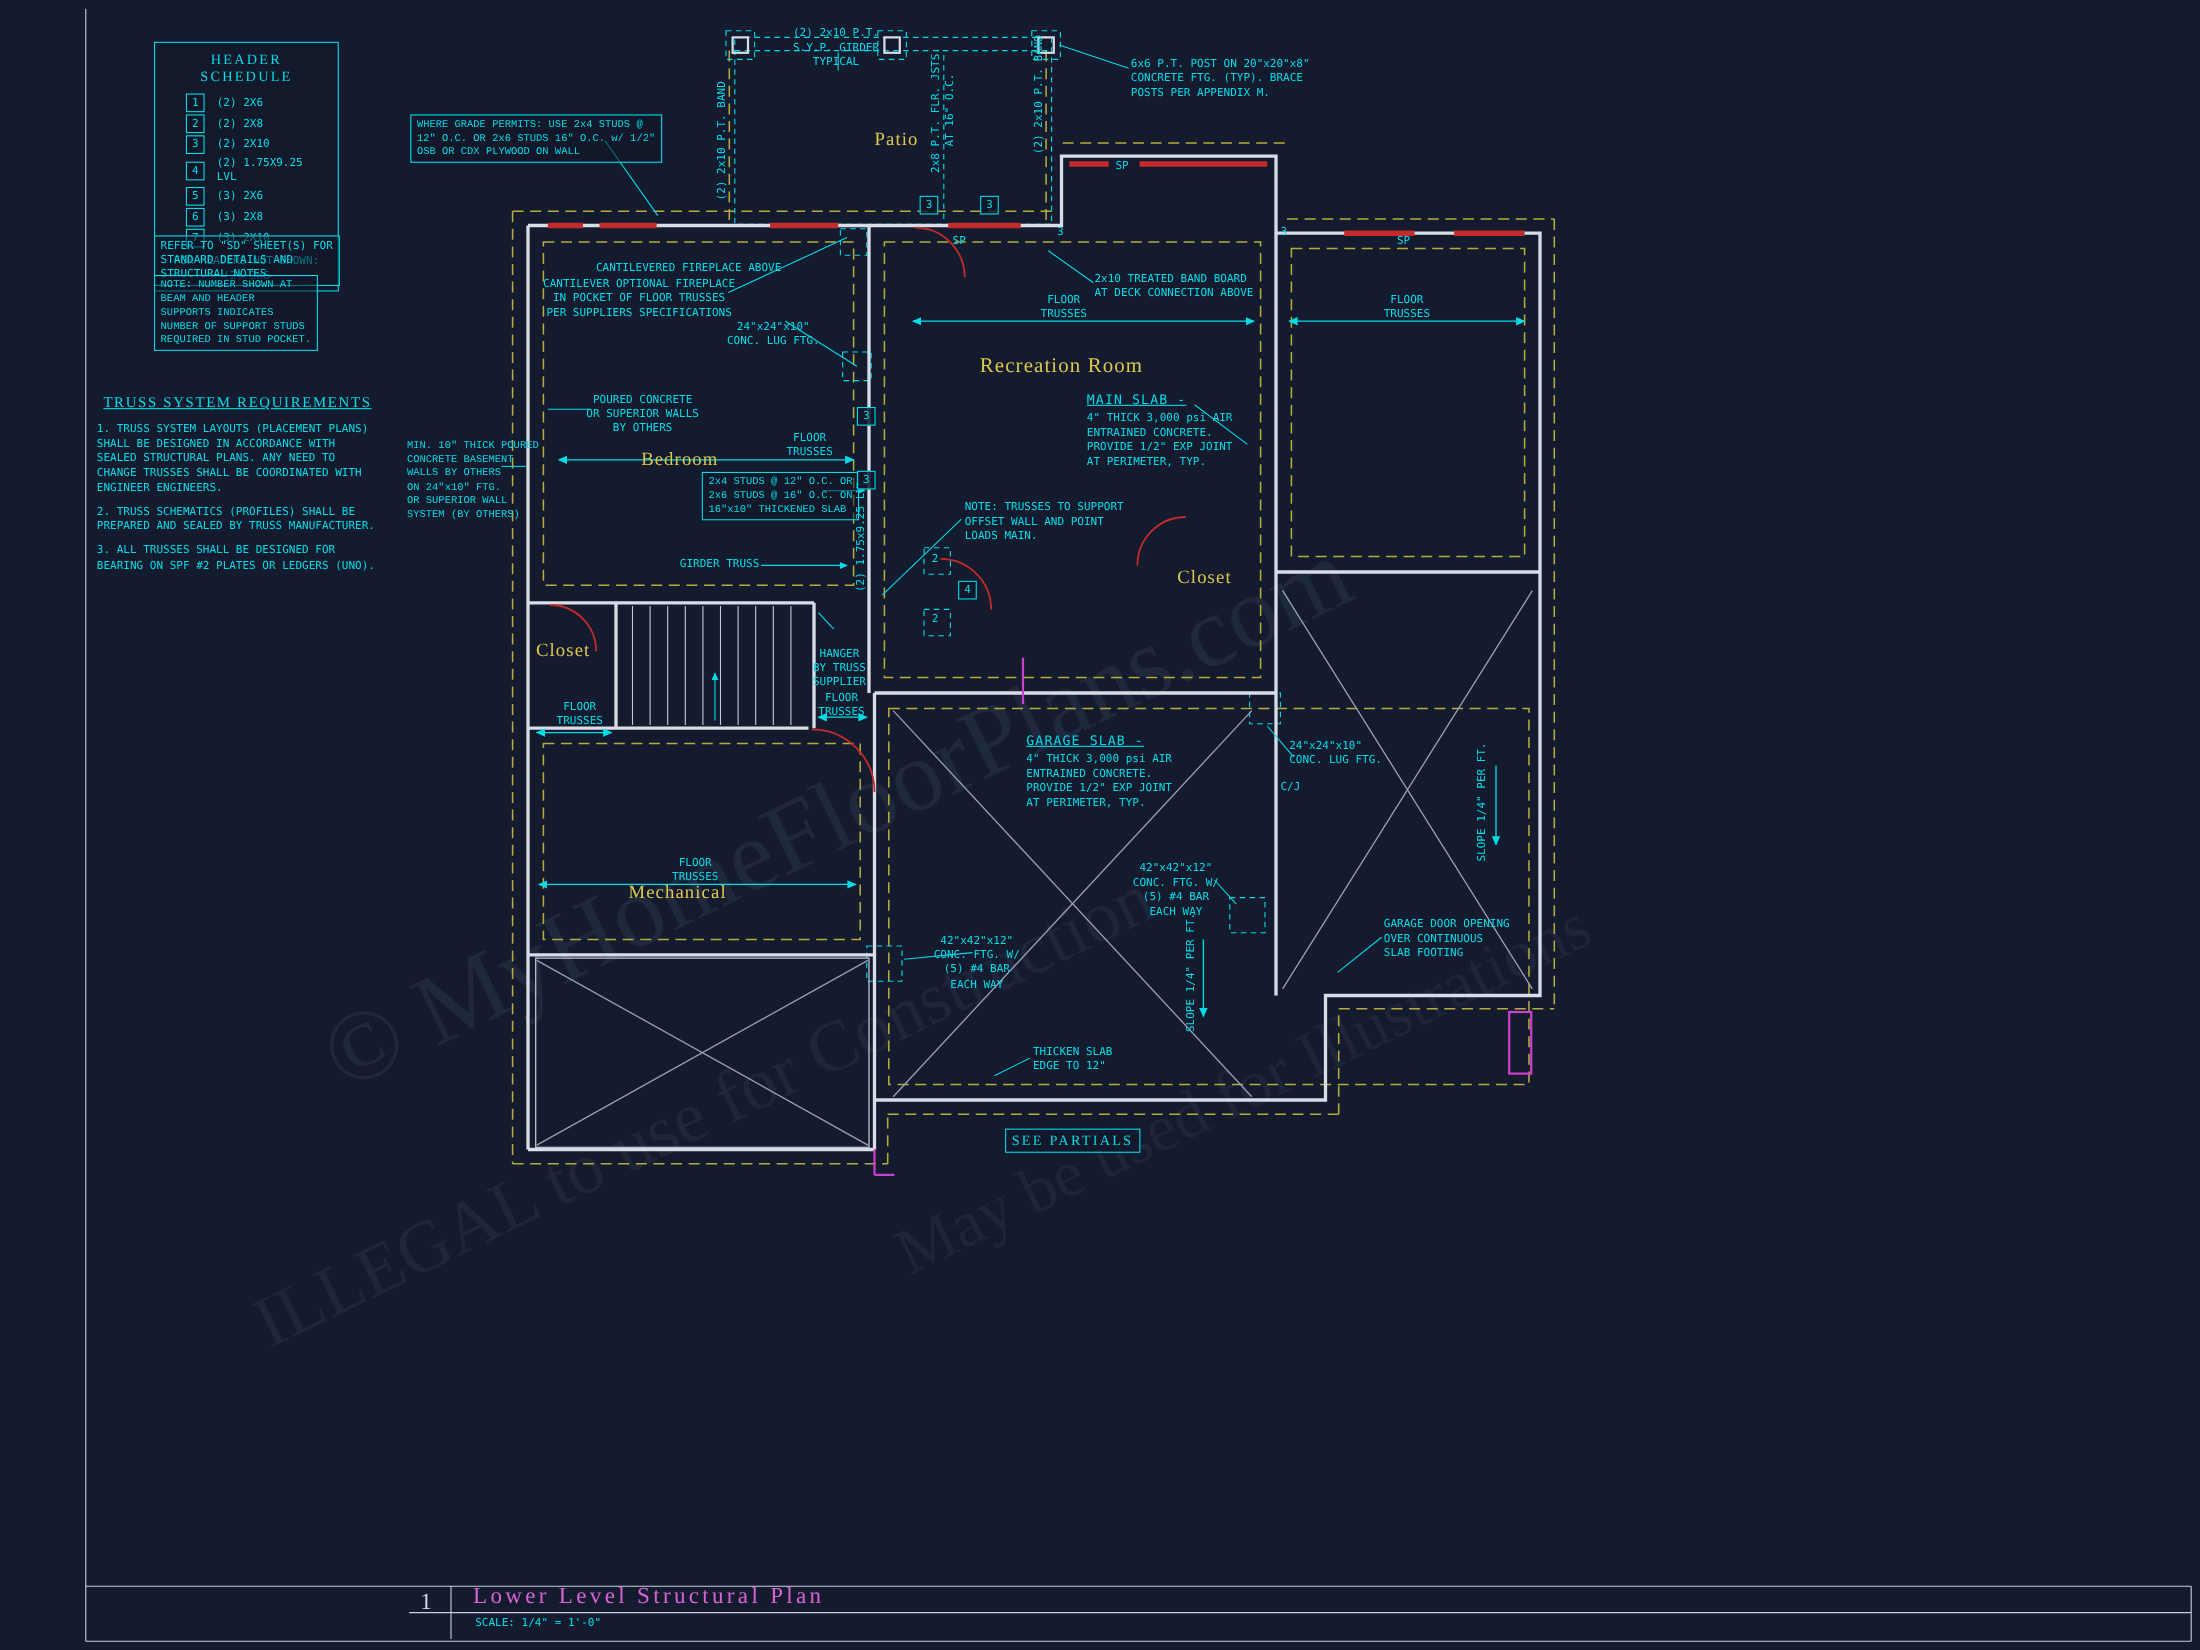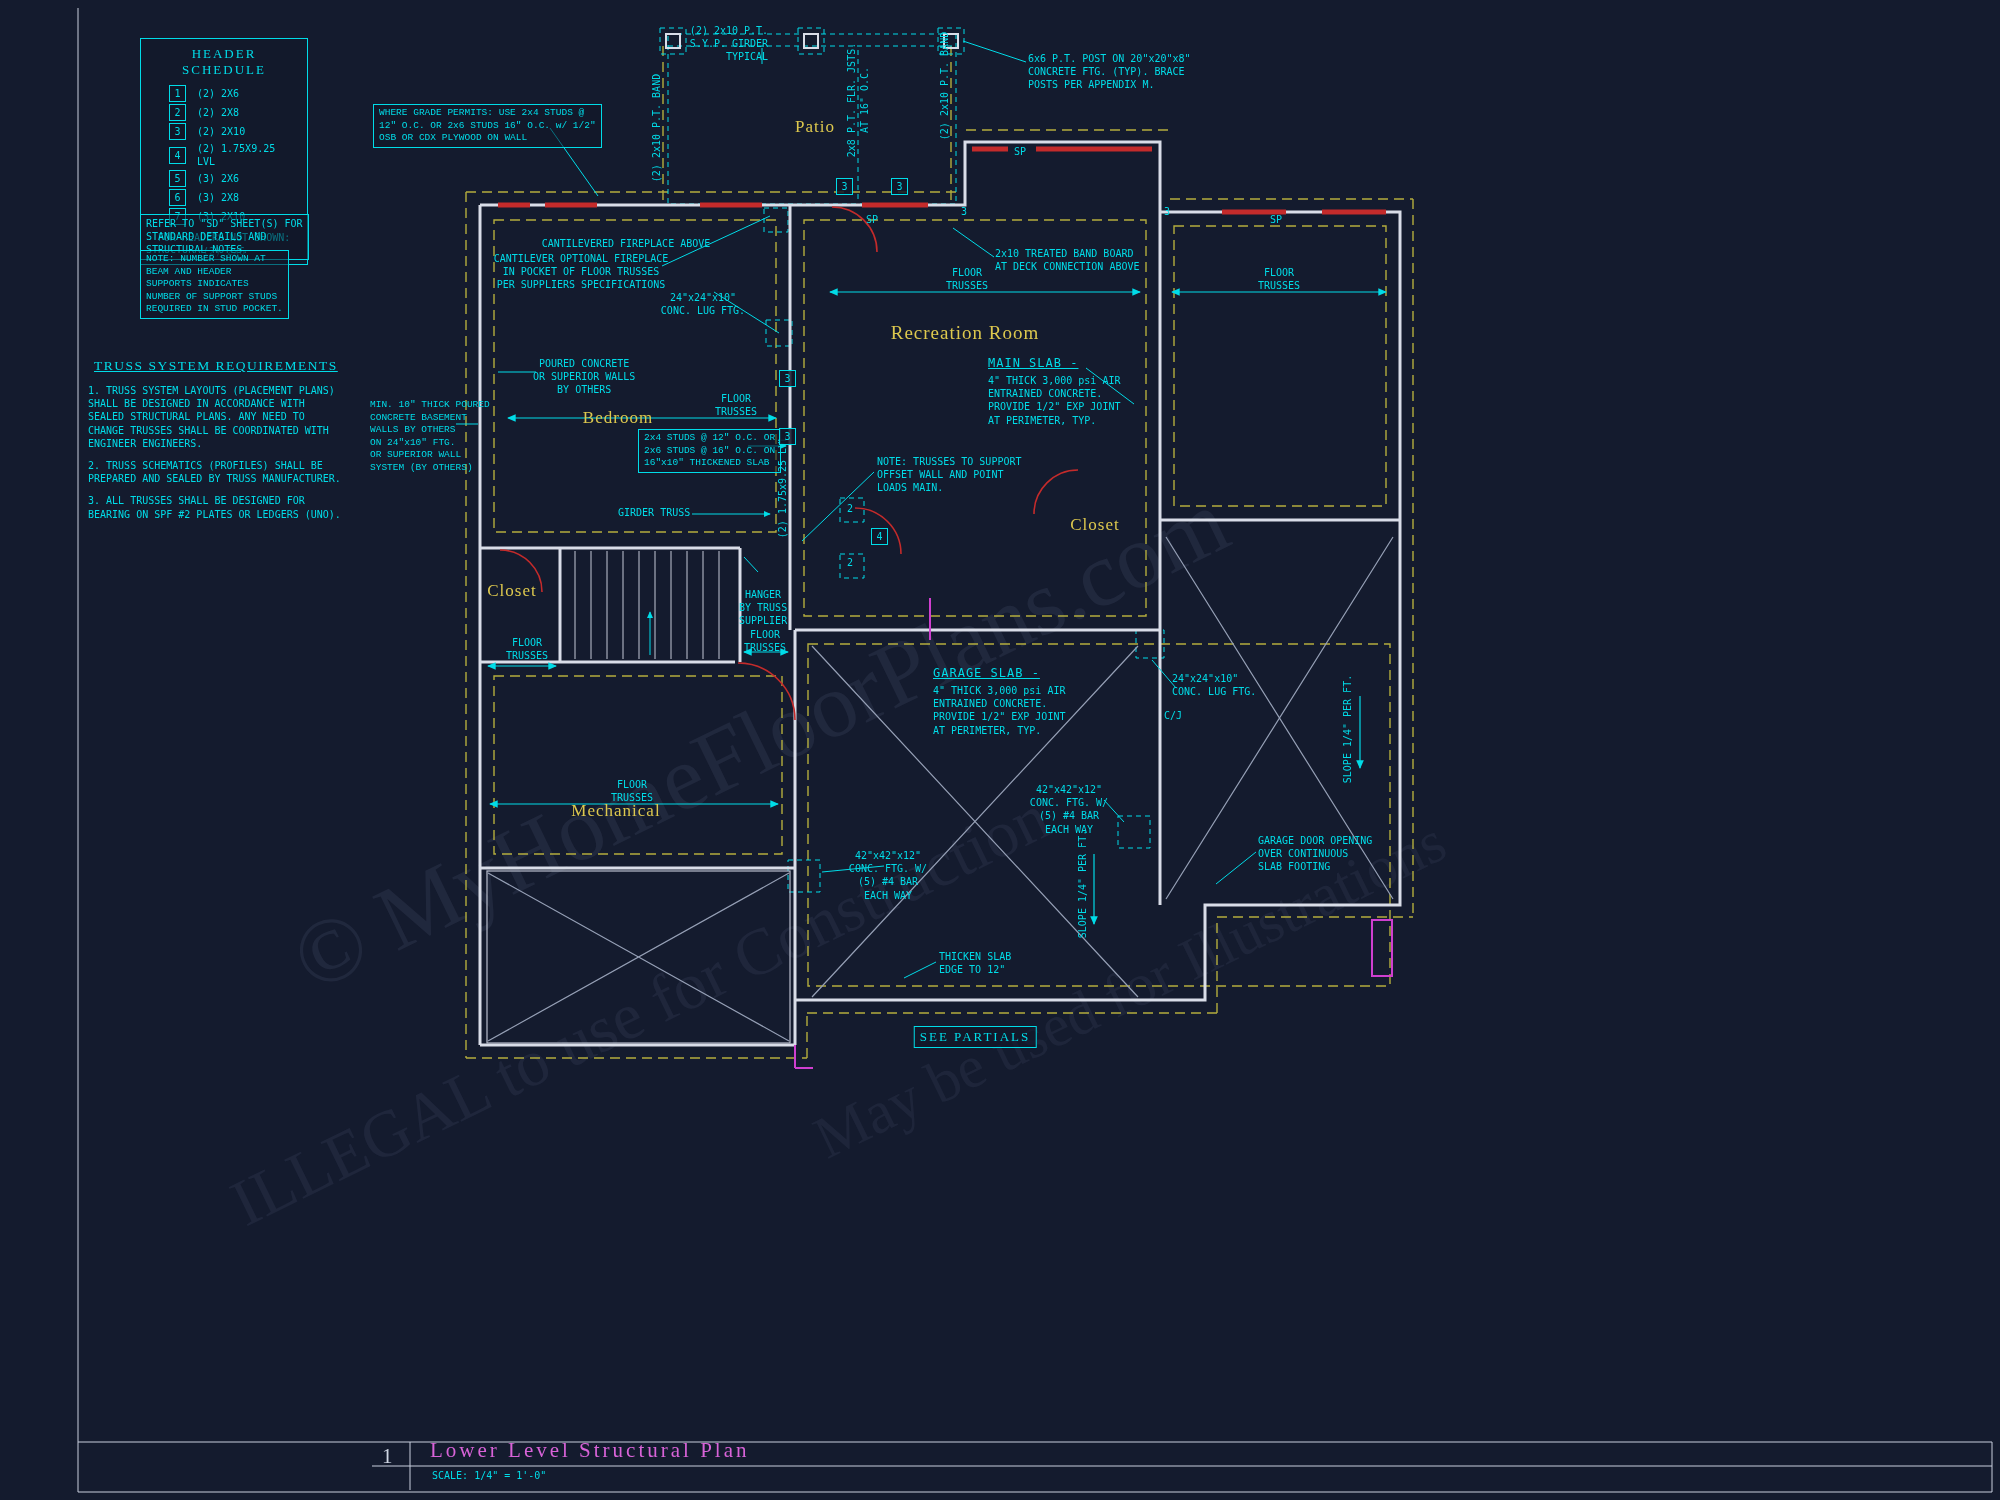--- a/index.html
+++ b/index.html
@@ -179,21 +179,21 @@
 NUMBER OF SUPPORT STUDS
 REQUIRED IN STUD POCKET.</div>
 
   <div class="a" style="left:88px;top:346px;width:254px;margin-top:12px;">
     <div class="serifhead underl" style="font-size:13.5px;letter-spacing:1.5px;margin:0 0 10px 6px;">TRUSS SYSTEM REQUIREMENTS</div>
     <p class="t req">1. TRUSS SYSTEM LAYOUTS (PLACEMENT PLANS) SHALL BE DESIGNED IN ACCORDANCE WITH SEALED STRUCTURAL PLANS. ANY NEED TO CHANGE TRUSSES SHALL BE COORDINATED WITH ENGINEER ENGINEERS.</p>
     <p class="t req">2. TRUSS SCHEMATICS (PROFILES) SHALL BE PREPARED AND SEALED BY TRUSS MANUFACTURER.</p>
     <p class="t req">3. ALL TRUSSES SHALL BE DESIGNED FOR BEARING ON SPF #2 PLATES OR LEDGERS (UNO).</p>
   </div>
 
-  <div class="a t tc" style="left:729px;top:24px;text-align:right;">(2) 2x10 P.T.
+  <div class="a t tc" style="left:760px;top:24px;">(2) 2x10 P.T.
 S.Y.P. GIRDER
 TYPICAL</div>
   <div class="a t" style="left:1028px;top:52px;">6x6 P.T. POST ON 20"x20"x8"
 CONCRETE FTG. (TYP). BRACE
 POSTS PER APPENDIX M.</div>
   <div class="a room" style="left:815px;top:117px;">Patio</div>
   <div class="a t vert" style="left:657px;top:128px;">(2) 2x10 P.T. BAND</div>
   <div class="a t vert" style="left:945px;top:86px;">(2) 2x10 P.T. BAND</div>
   <div class="a t vert" style="left:858px;top:100px;">2x8 P.T. FLR. JSTS.
 AT 16" O.C.</div>

